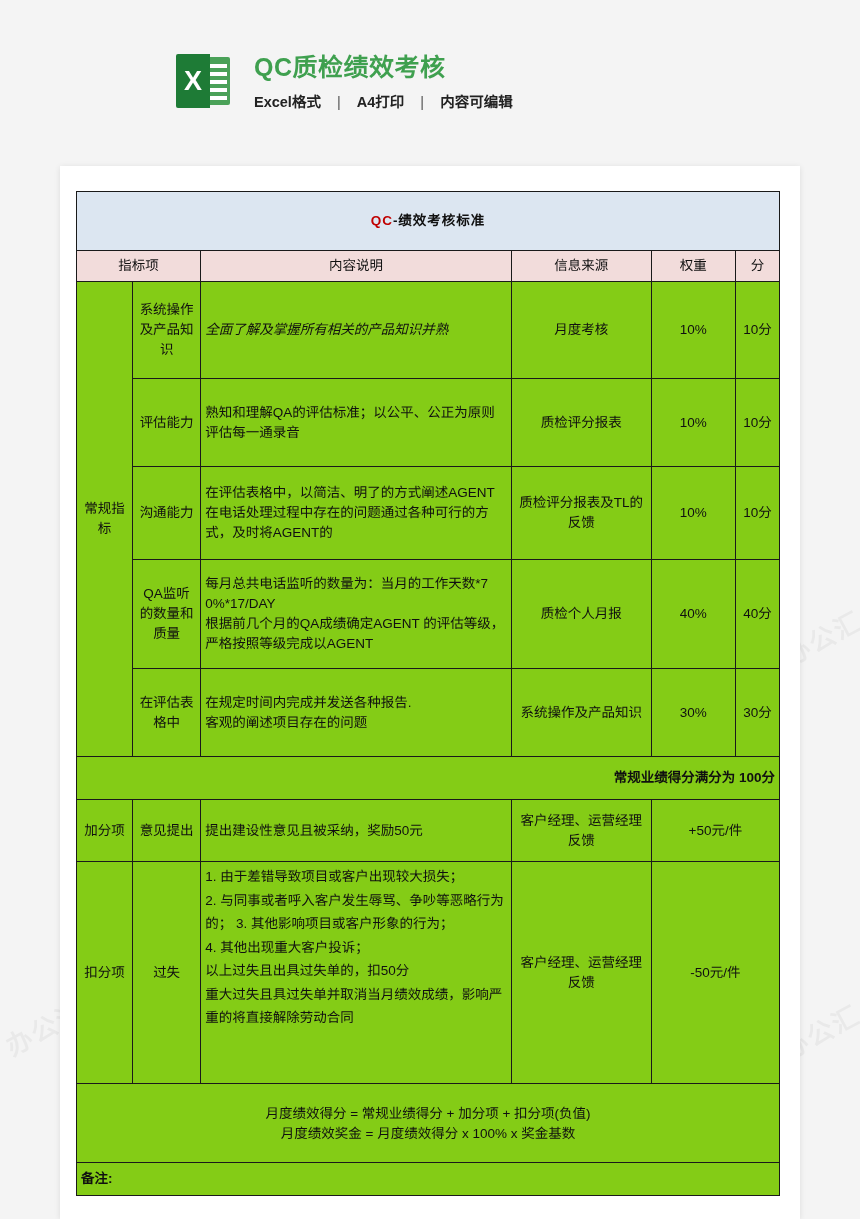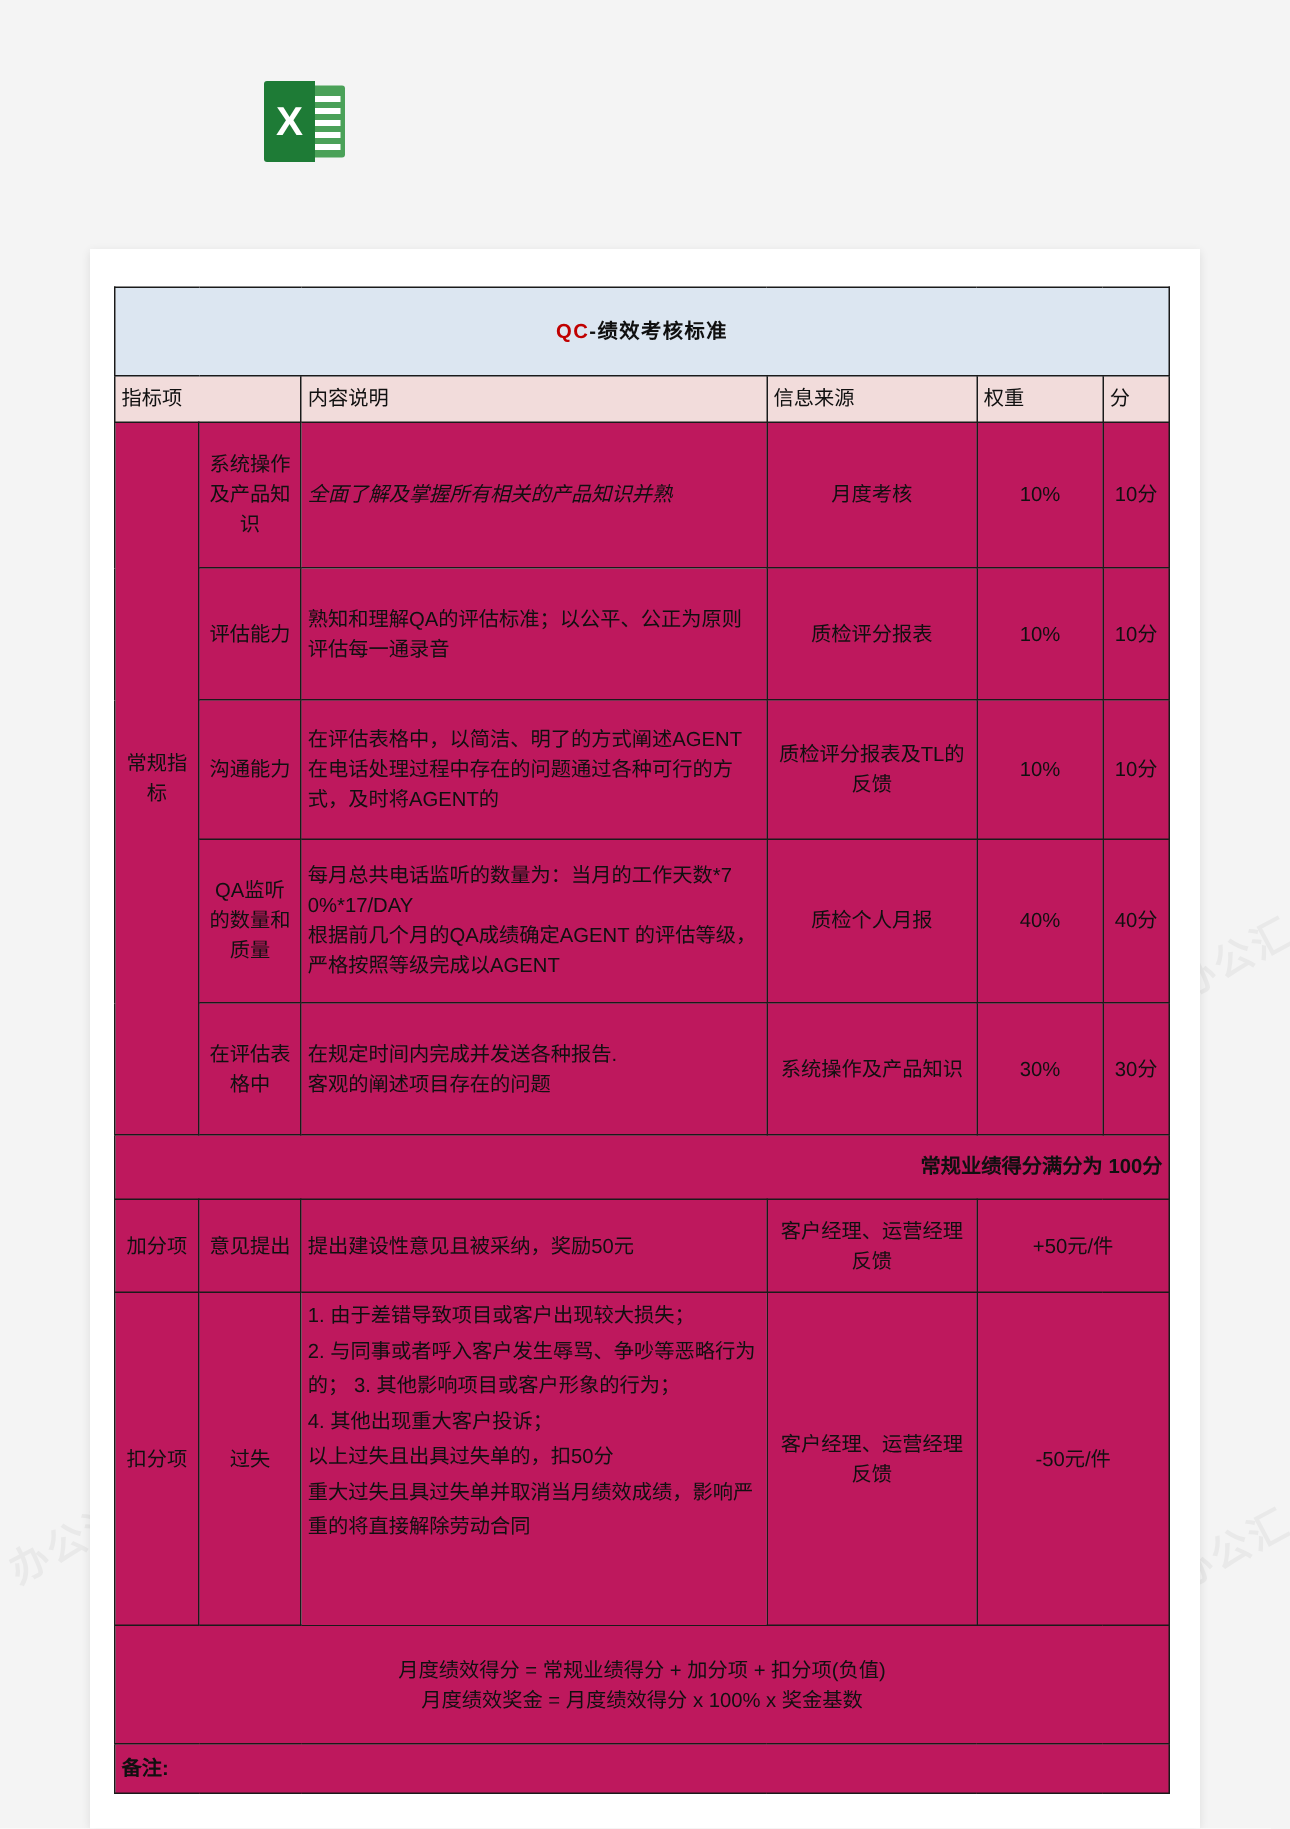--- a/index.html
+++ b/index.html
@@ -135,34 +135,35 @@
     width: 704px;
     background: transparent;
   }
   table.grid td {
     border: 1px solid #1a1a1a;
     font-size: 13.5px;
     color: #101010;
     line-height: 20px;
     padding: 2px 4px;
     vertical-align: middle;
-    background: #be185d;
+    background: #84cc16;
     word-break: break-all;
   }
   .c-title {
     background: #dce6f1 !important;
     text-align: center;
     height: 54px;
     font-size: 23px;
     font-weight: 700;
     letter-spacing: 1px;
   }
   .c-title .qc { color: #c00000; }
   .c-head {
     background: #f2dcdb !important;
+    text-align: center;
     height: 26px;
     font-size: 14px;
   }
   .ctr { text-align: center; }
   .lft { text-align: left; padding-left: 6px; }
   .nowrap-clip { overflow: hidden; white-space: nowrap; font-style: italic; }
   .band {
     text-align: right;
     height: 38px;
     font-size: 14.5px;
@@ -192,20 +193,28 @@
     <div class="sheet">
       <i></i>
         <i></i>
         <i></i>
         <i></i>
         <i></i>
     </div>
     <div class="fold">X</div>
   </div>
   <div class="head-text">
+    <div class="doc-title">QC质检绩效考核</div>
+    <div class="doc-sub">
+      <span>Excel格式</span>
+      <span class="sep">|</span>
+      <span>A4打印</span>
+      <span class="sep">|</span>
+      <span>内容可编辑</span>
+    </div>
   </div>
 </div>
 
 <div class="page-card"></div>
 
 <div class="sheet-wrap">
   <table class="grid">
     <colgroup>
       <col style="width:56px">
       <col style="width:68px">

